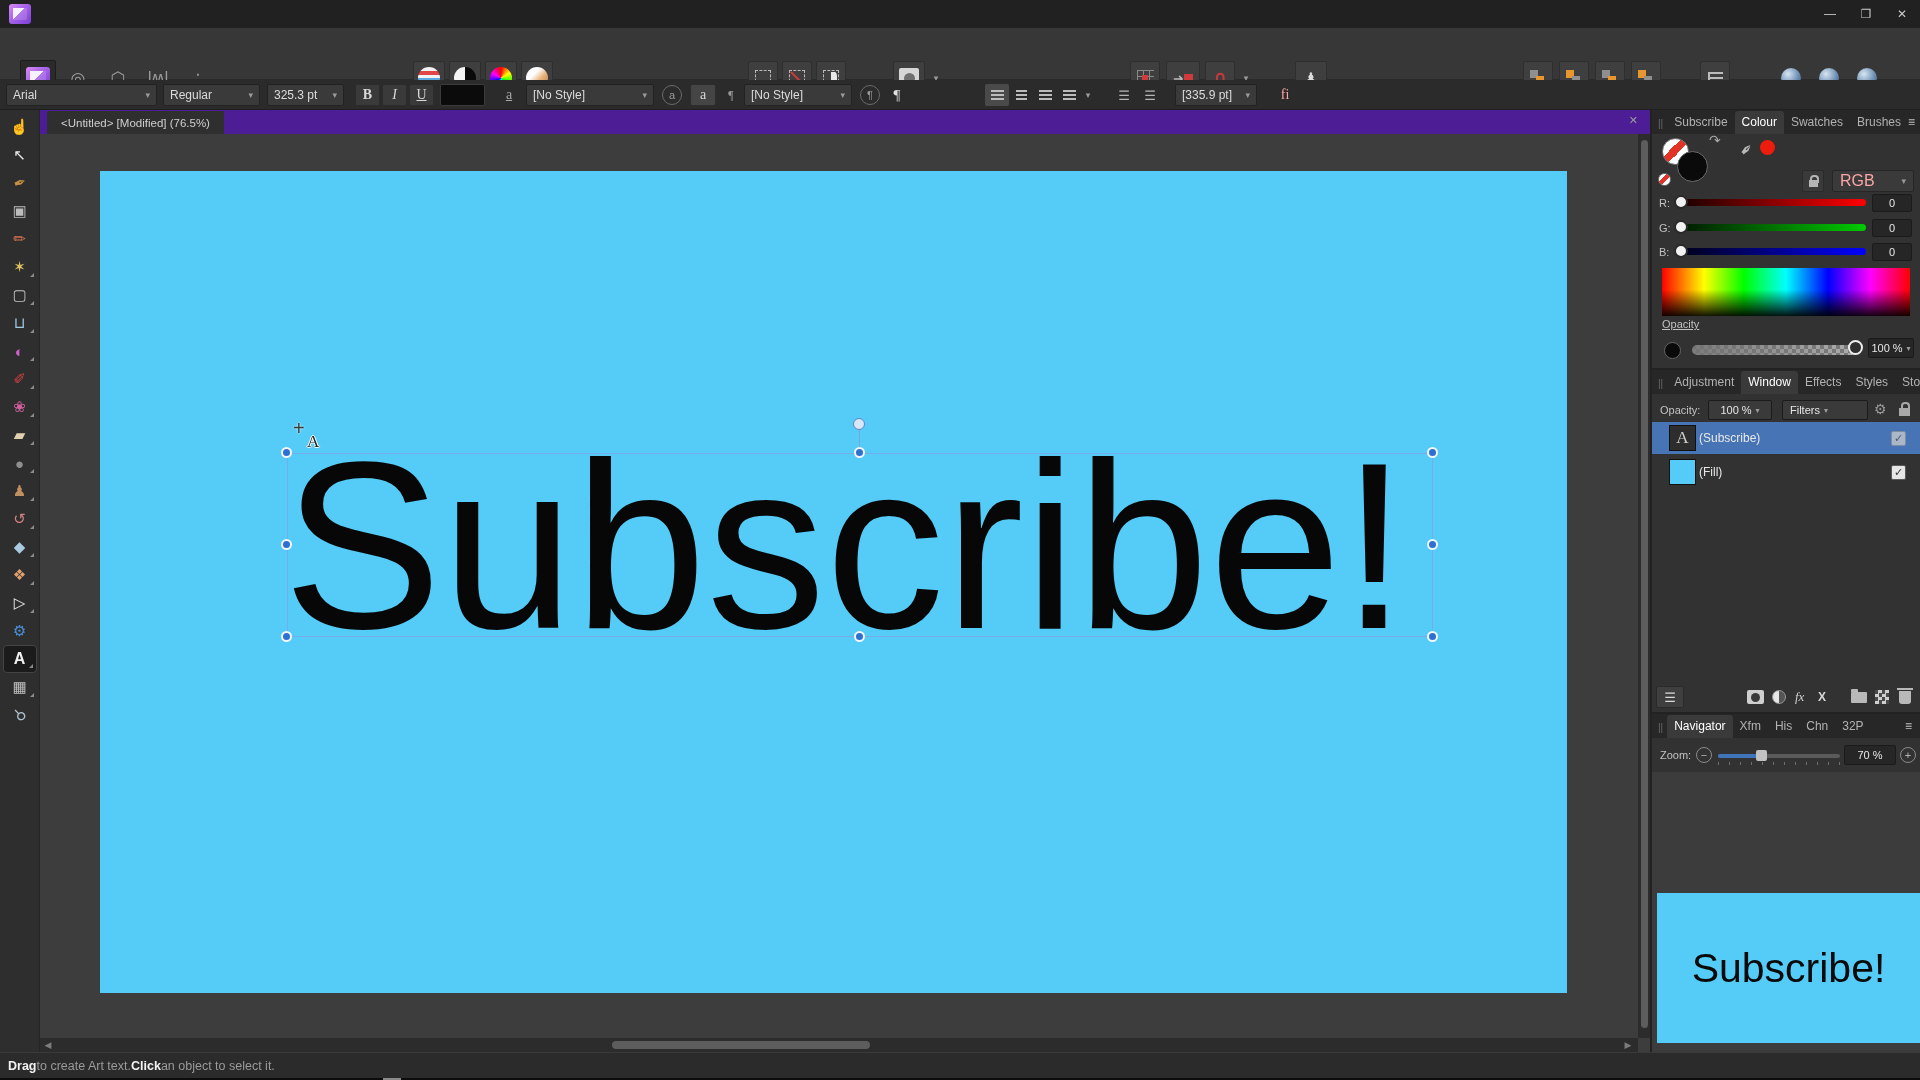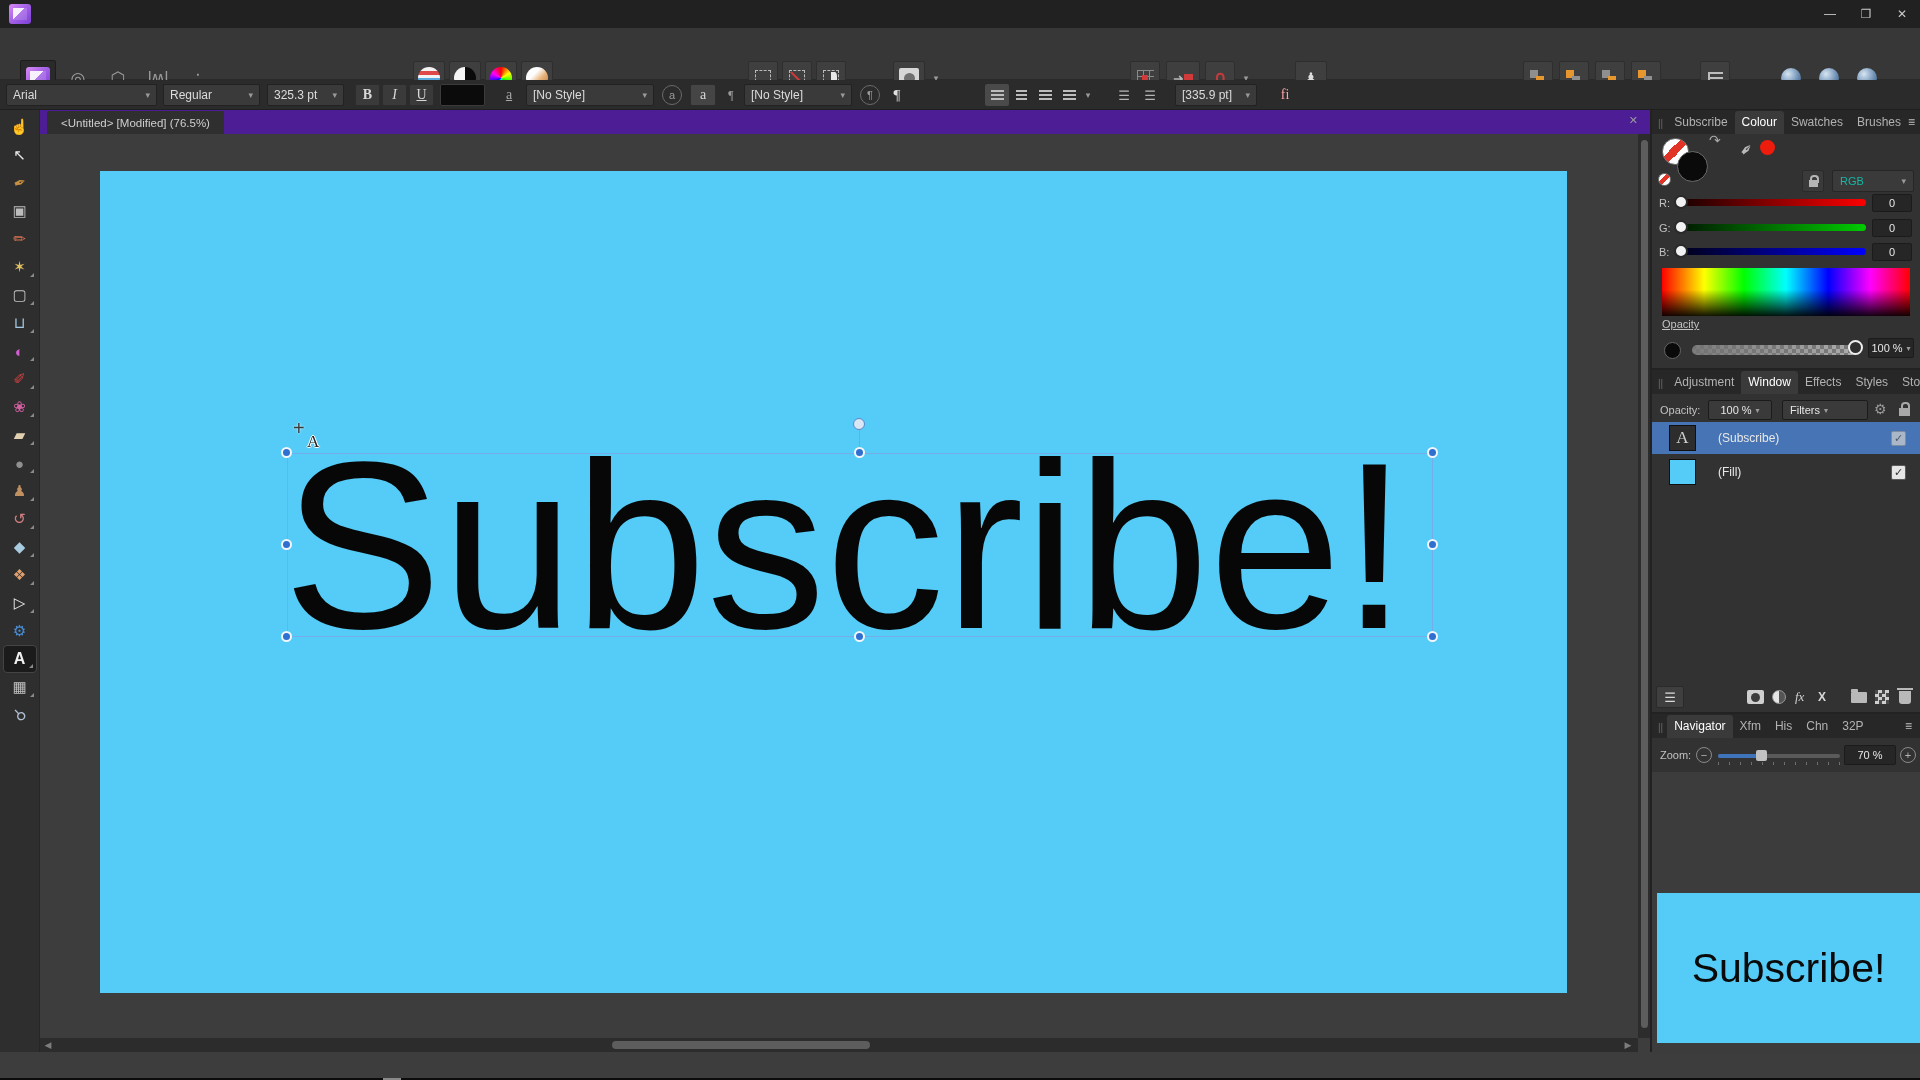--- a/index.html
+++ b/index.html
@@ -149,21 +149,21 @@
   .well-mini { position:absolute; left:6px; top:63px; width:13px; height:13px; border-radius:50%;
     border:1px solid #777; background:linear-gradient(135deg,#fff 35%,#e23327 35% 60%,#fff 60%); }
   .eyedrop { position:absolute; left:88px; top:30px; color:#b9b9b9; font-size:16px; transform:rotate(-45deg); }
   .reddot { position:absolute; left:108px; top:30px; width:15px; height:15px; border-radius:50%; background:#ee1c0c; }
   .lockbtn { position:absolute; left:150px; top:60px; width:22px; height:22px; background:#3a3a3a;
     border:1px solid #2a2a2a; border-radius:2px; }
   .lockbtn::before { content:""; position:absolute; left:6px; top:9px; width:9px; height:7px; background:#b5b5b5; }
   .lockbtn::after { content:""; position:absolute; left:7px; top:4px; width:5px; height:6px;
     border:2px solid #b5b5b5; border-bottom:none; border-radius:4px 4px 0 0; }
   .rgbcombo { position:absolute; left:180px; top:60px; width:82px; height:22px; background:#3a3a3a;
-    border:1px solid #262626; border-radius:2px; color:#14b8a6; font-size:11px;
+    border:1px solid #262626; border-radius:2px; color:#fca5a5; font-size:16px;
     display:flex; align-items:center; padding:0 7px; }
   .rgbcombo::after { content:"▾"; color:#9a9a9a; font-size:9px; margin-left:auto; }
   .chrow { position:absolute; left:0; width:268px; height:20px; }
   .chrow .lbl { position:absolute; left:7px; top:3px; }
   .chhandle { position:absolute; left:22px; top:1px; width:14px; height:14px; border-radius:50%;
     background:#f2f2f2; border:2px solid #2a2a2a; }
   .chtrack { position:absolute; left:30px; top:5px; width:184px; height:7px; border-radius:4px; }
   .tr-r { background:linear-gradient(90deg,#1a0000,#f00); }
   .tr-g { background:linear-gradient(90deg,#001a00,#0c0); }
   .tr-b { background:linear-gradient(90deg,#00001a,#00f); }
@@ -184,21 +184,21 @@
   .llock { position:absolute; left:246px; top:31px; width:14px; height:16px; }
   .llock::before { content:""; position:absolute; left:1px; top:7px; width:11px; height:8px; background:#a8a8a8; }
   .llock::after { content:""; position:absolute; left:3px; top:1px; width:5px; height:7px;
     border:2px solid #a8a8a8; border-bottom:none; border-radius:4px 4px 0 0; }
   .lrow { position:absolute; left:0; width:268px; height:32px; display:flex; align-items:center; }
   .lrow.sel { background:#4674b4; }
   .lthumb { width:27px; height:26px; margin-left:17px; border:1px solid #101010; background:#2d2d2d;
     display:flex; align-items:center; justify-content:center; color:#cfcfcf;
     font-family:"Liberation Serif",serif; font-size:17px; }
   .lthumb.cyan { background:#55ccf7; }
-  .lname { color:#e8e8e8; font-size:12px; margin-left:22px; }
+  .lname { color:#e8e8e8; font-size:12px; margin-left:3px; }
   .lcheck { position:absolute; right:14px; width:15px; height:15px; border:1px solid #5a5a5a;
     border-radius:2px; background:#e6e6e6; color:#333; font-size:11px; display:flex; align-items:center; justify-content:center; }
   .lrow.sel .lcheck { background:#a9b7c9; color:#4e5a68; border-color:#7e8ea2; }
   .licons { position:absolute; left:0; width:268px; height:26px; display:flex; align-items:center; color:#b9b9b9; }
   .lstack { width:28px; height:22px; margin-left:4px; background:#3f3f3f; border:1px solid #2a2a2a; border-radius:2px;
     display:flex; align-items:center; justify-content:center; color:#d8d8d8; font-size:13px; }
   .maskico { position:absolute; left:95px; width:17px; height:14px; background:#cfcfcf; border-radius:2px; }
   .maskico::after { content:""; position:absolute; left:4px; top:3px; width:9px; height:9px; background:#3a3a3a; border-radius:50%; }
   .adjico { position:absolute; left:120px; width:14px; height:14px; border-radius:50%;
     background:linear-gradient(90deg,#e6e6e6 50%,#555 50%); border:1px solid #999; }
@@ -581,16 +581,22 @@
         <div class="zticks"></div>
         <div class="valbox" style="left:192px;top:3px;width:52px;height:20px">70 %</div>
         <span class="zbtn" style="left:248px">+</span>
       </div>
       <div class="navpreviewbg">
         <div class="navpreview">Subscribe!</div>
       </div>
     </div>
   </div>
 
+  <div class="statusbar">
+    <b>Drag</b>
+      <span> to create Art text. </span>
+      <b>Click</b>
+      <span> an object to select it.</span>
+  </div>
   <div class="bottomstrip"></div>
   <div class="taskpeek"></div>
 
 </div>
 
 </body></html>

